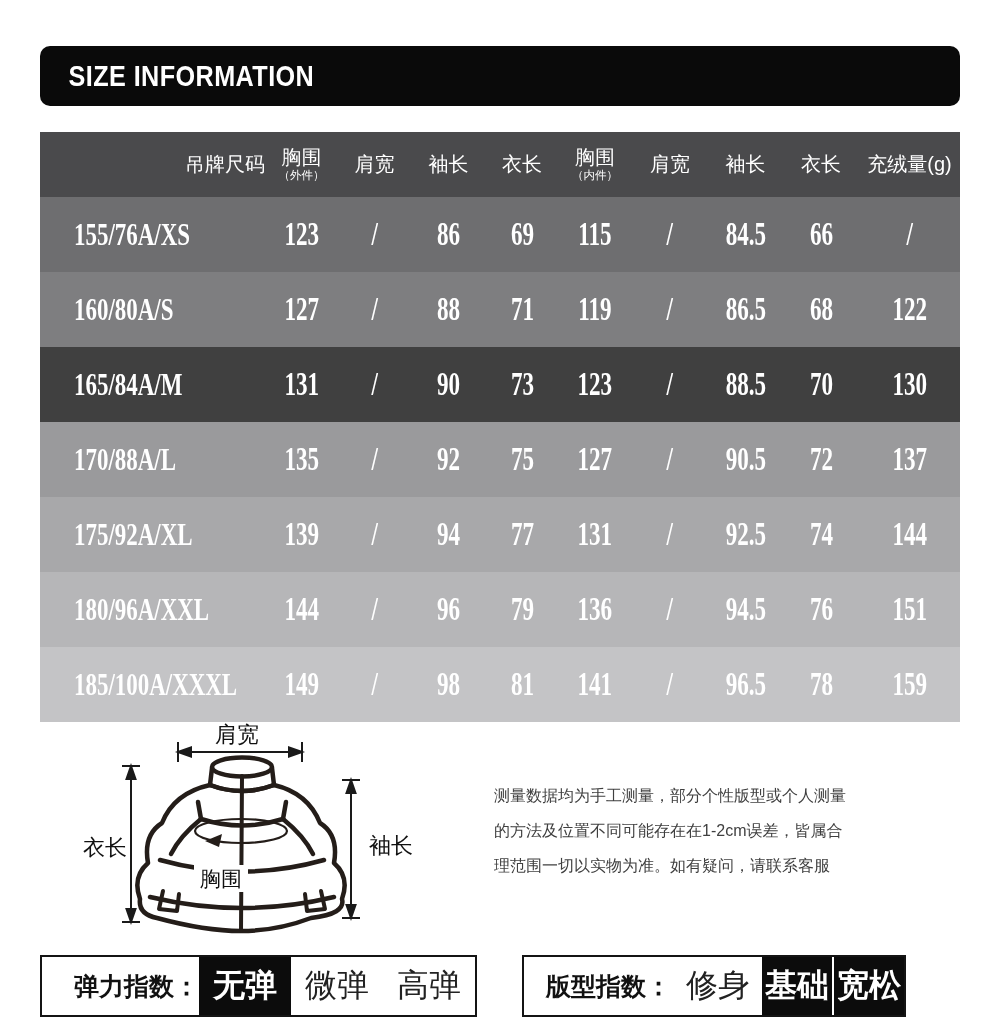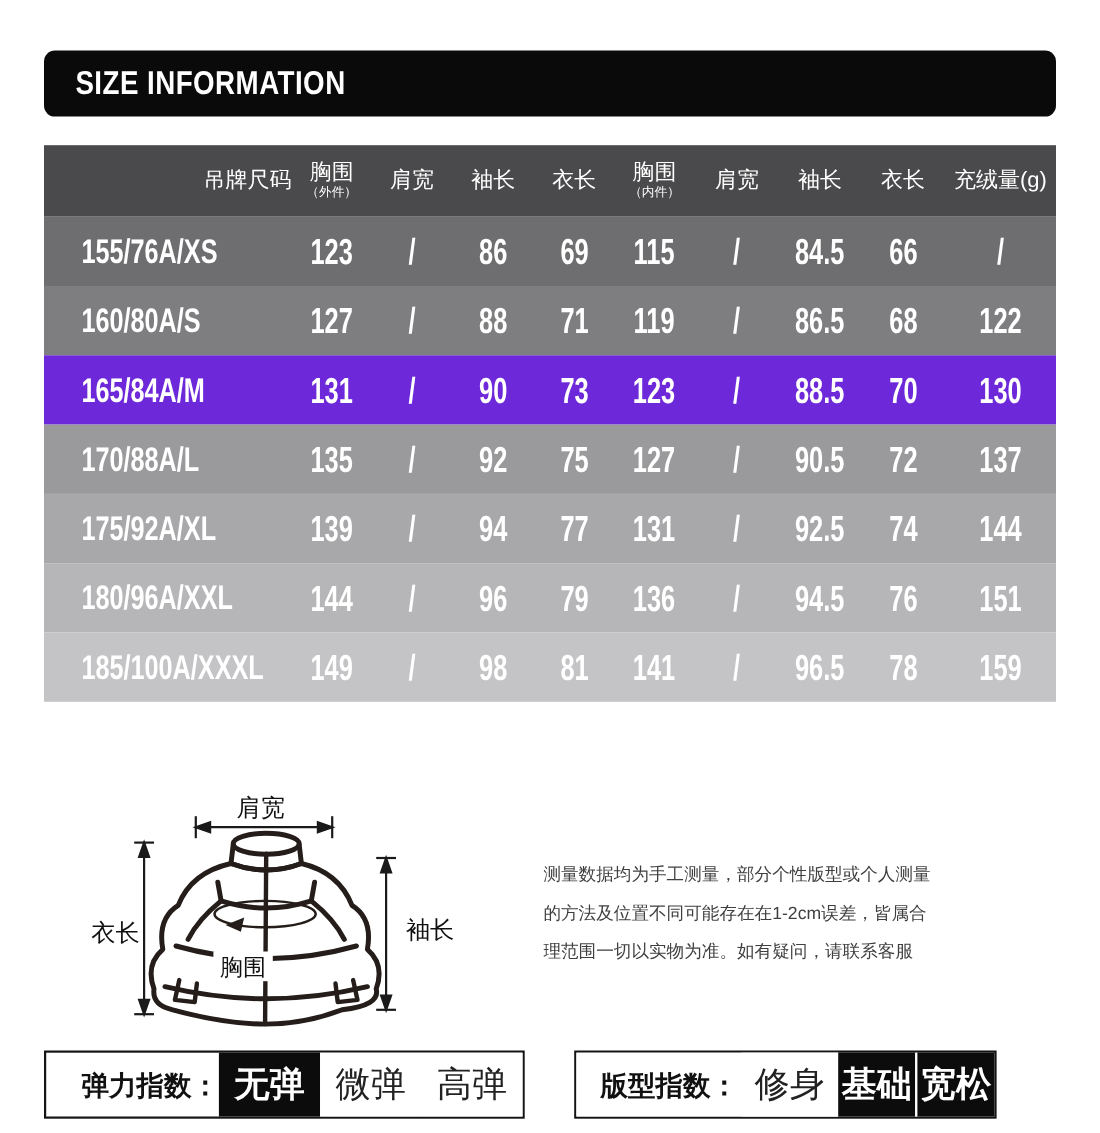--- a/index.html
+++ b/index.html
@@ -14,21 +14,21 @@
     letter-spacing: 0.5px; padding-left: 34px; transform: scaleX(0.84); transform-origin: left center; white-space: nowrap; }
 
   
   .size-table { position: absolute; left: 40px; top: 132px; width: 920px; }
   .grid-row { display: grid; grid-template-columns: 225px 73px 73px 75px 72px 74px 76px 75px 76px 101px; align-items: center; }
   .thead { height: 65px; background: #4a4a4c; color: #fff; }
   .hcell { text-align: center; line-height: 1.05; }
   .hcell:first-child { text-align: right; padding-left: 50px; }
   .h-main { font-size: 20px; font-weight: 500; }
   .h-sub { display: block; font-size: 11.5px; margin-top: 1px; }
-  .trow { height: 63px; color: #fff; }
+  .trow { height: 75px; color: #fff; font-family: Liberation Serif, serif; }
   .cell { text-align: center; white-space: nowrap; }
   .cond { display: inline-block; transform: scaleX(0.7); transform-origin: center center;
     font-weight: bold; font-size: 33px; white-space: nowrap; }
   .size-cell { text-align: left; padding-left: 34px; }
   .size-cell .cond { transform: scaleX(0.74); transform-origin: left center; font-size: 31px; }
 
   
   .diagram { position: absolute; left: 60px; top: 700px; }
   .diagram text { font-family: "Liberation Sans", "DejaVu Sans", sans-serif; font-size: 22px; fill: #111; font-weight: 500; }
   .diagram .small-label { font-size: 21px; }
@@ -94,21 +94,21 @@
           <div class="cell"><span class="cond">127</span></div>
           <div class="cell"><span class="cond">/</span></div>
           <div class="cell"><span class="cond">88</span></div>
           <div class="cell"><span class="cond">71</span></div>
           <div class="cell"><span class="cond">119</span></div>
           <div class="cell"><span class="cond">/</span></div>
           <div class="cell"><span class="cond">86.5</span></div>
           <div class="cell"><span class="cond">68</span></div>
           <div class="cell"><span class="cond">122</span></div>
         </div>
-        <div class="trow grid-row" style="background: #6d28d9;">
+        <div class="trow grid-row" style="background: #404040;">
           <div class="cell size-cell"><span class="cond">165/84A/M</span></div>
           <div class="cell"><span class="cond">131</span></div>
           <div class="cell"><span class="cond">/</span></div>
           <div class="cell"><span class="cond">90</span></div>
           <div class="cell"><span class="cond">73</span></div>
           <div class="cell"><span class="cond">123</span></div>
           <div class="cell"><span class="cond">/</span></div>
           <div class="cell"><span class="cond">88.5</span></div>
           <div class="cell"><span class="cond">70</span></div>
           <div class="cell"><span class="cond">130</span></div>

